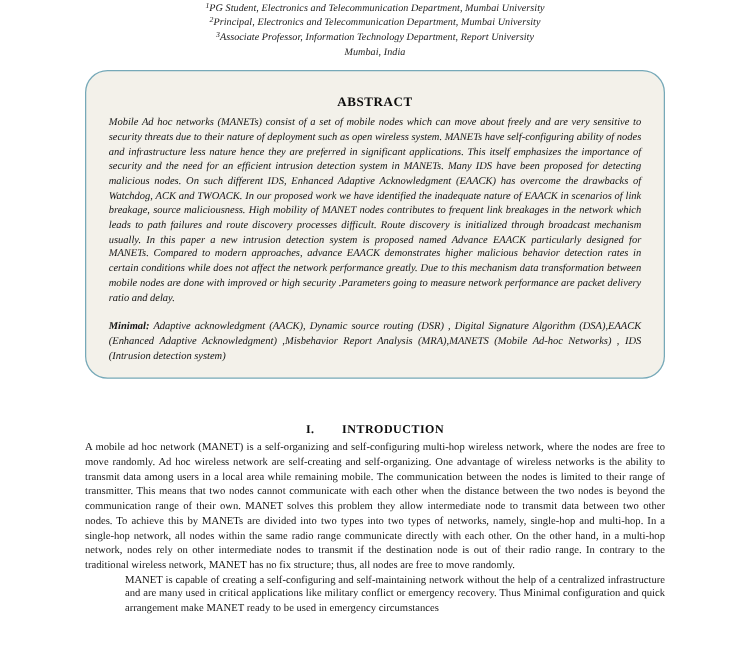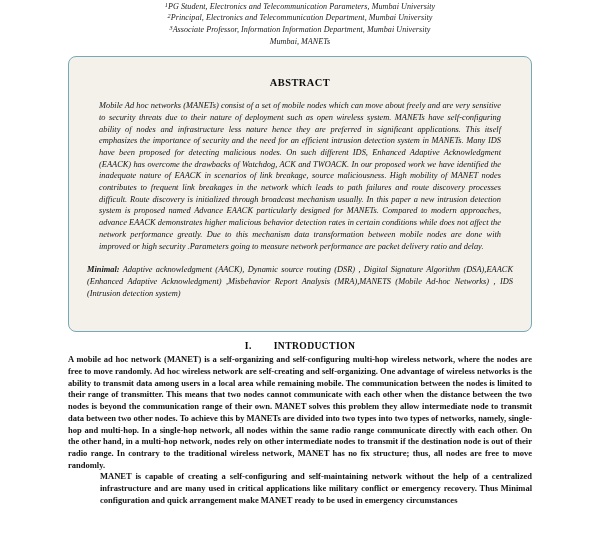--- a/index.html
+++ b/index.html
@@ -44,44 +44,44 @@
     line-height: 0;
   }
   .affil-city {
     margin-top: 0.5px;
   }
 
   
   .abstract-box {
     margin-top: 9px;
     border: 1.3px solid #76a9b8;
-    border-radius: 8px;
+    border-radius: 18px;
     background: #f3f1ea;
-    padding: 14px 18px 32px 18px;
+    padding: 14px 18px 12px 18px;
     box-sizing: border-box;
     position: relative;
   }
 
   .abstract-heading {
     text-align: center;
     font-weight: bold;
     font-size: 10.4px;
     letter-spacing: 0.5px;
     margin: 6px 0 4px 0;
     color: #0c0c0c;
   }
 
   .abstract-body {
     font-style: italic;
     font-size: 8.4px;
     line-height: 11.7px;
     text-align: justify;
     text-justify: inter-word;
     color: #141414;
-    margin: 12px;
+    margin: 0;
   }
 
   .keywords {
     font-style: italic;
     font-size: 8.4px;
     line-height: 11.7px;
     text-align: justify;
     color: #141414;
     margin: 11px 0 0 0;
   }
@@ -89,54 +89,53 @@
     font-weight: bold;
     font-style: italic;
   }
 
   
   .section-heading {
     text-align: center;
     font-weight: bold;
     font-size: 9.6px;
     letter-spacing: 0.4px;
-    margin: 8px 0 3px 0;
+    margin: 35px 0 3px 0;
     color: #0c0c0c;
   }
   .section-heading .sec-num {
     display: inline-block;
     margin-right: 22px;
   }
 
   
   .body-par {
     font-size: 8.5px;
     line-height: 11.7px;
     text-align: justify;
     text-justify: inter-word;
     color: #141414;
     margin: 0;
     text-indent: 0;
-    font-weight: bold;
   }
   .body-par + .body-par {
     margin-top: 0;
     margin-left: 32px;
   }
 </style>
 </head>
 <body>
 
 <div class="page">
 
   <div class="affiliations">
-    <div class="affil-line"><sup>1</sup><span>PG Student, Electronics and Telecommunication Parameters, Mumbai University</span></div>
+    <div class="affil-line"><sup>1</sup><span>PG Student, Electronics and Telecommunication Department, Mumbai University</span></div>
     <div class="affil-line"><sup>2</sup><span>Principal, Electronics and Telecommunication Department, Mumbai University</span></div>
-    <div class="affil-line"><sup>3</sup><span>Associate Professor, Information Information Department, Mumbai University</span></div>
-    <div class="affil-city">Mumbai, MANETs</div>
+    <div class="affil-line"><sup>3</sup><span>Associate Professor, Information Technology Department, Report University</span></div>
+    <div class="affil-city">Mumbai, India</div>
   </div>
 
   <div class="abstract-box">
     <div class="abstract-heading">ABSTRACT</div>
     <p class="abstract-body">Mobile Ad hoc networks (MANETs) consist of a set of mobile nodes which can move about freely and are very sensitive to security threats due to their nature of deployment such as open wireless system. MANETs have self-configuring ability of nodes and infrastructure less nature hence they are preferred in significant applications. This itself emphasizes the importance of security and the need for an efficient intrusion detection system in MANETs. Many IDS have been proposed for detecting malicious nodes. On such different IDS, Enhanced Adaptive Acknowledgment (EAACK) has overcome the drawbacks of Watchdog, ACK and TWOACK. In our proposed work we have identified the inadequate nature of EAACK in scenarios of link breakage, source maliciousness. High mobility of MANET nodes contributes to frequent link breakages in the network which leads to path failures and route discovery processes difficult. Route discovery is initialized through broadcast mechanism usually. In this paper a new intrusion detection system is proposed named Advance EAACK particularly designed for MANETs. Compared to modern approaches, advance EAACK demonstrates higher malicious behavior detection rates in certain conditions while does not affect the network performance greatly. Due to this mechanism data transformation between mobile nodes are done with improved or high security .Parameters going to measure network performance are packet delivery ratio and delay.</p>
     <p class="keywords"><span class="kw-label">Minimal:</span><span> Adaptive acknowledgment (AACK), Dynamic source routing (DSR) , Digital Signature Algorithm (DSA),EAACK (Enhanced Adaptive Acknowledgment) ,Misbehavior Report Analysis (MRA),MANETS (Mobile Ad-hoc Networks) , IDS (Intrusion detection system)</span></p>
   </div>
 
   <div class="section-heading"><span class="sec-num">I.</span><span>INTRODUCTION</span></div>
 

